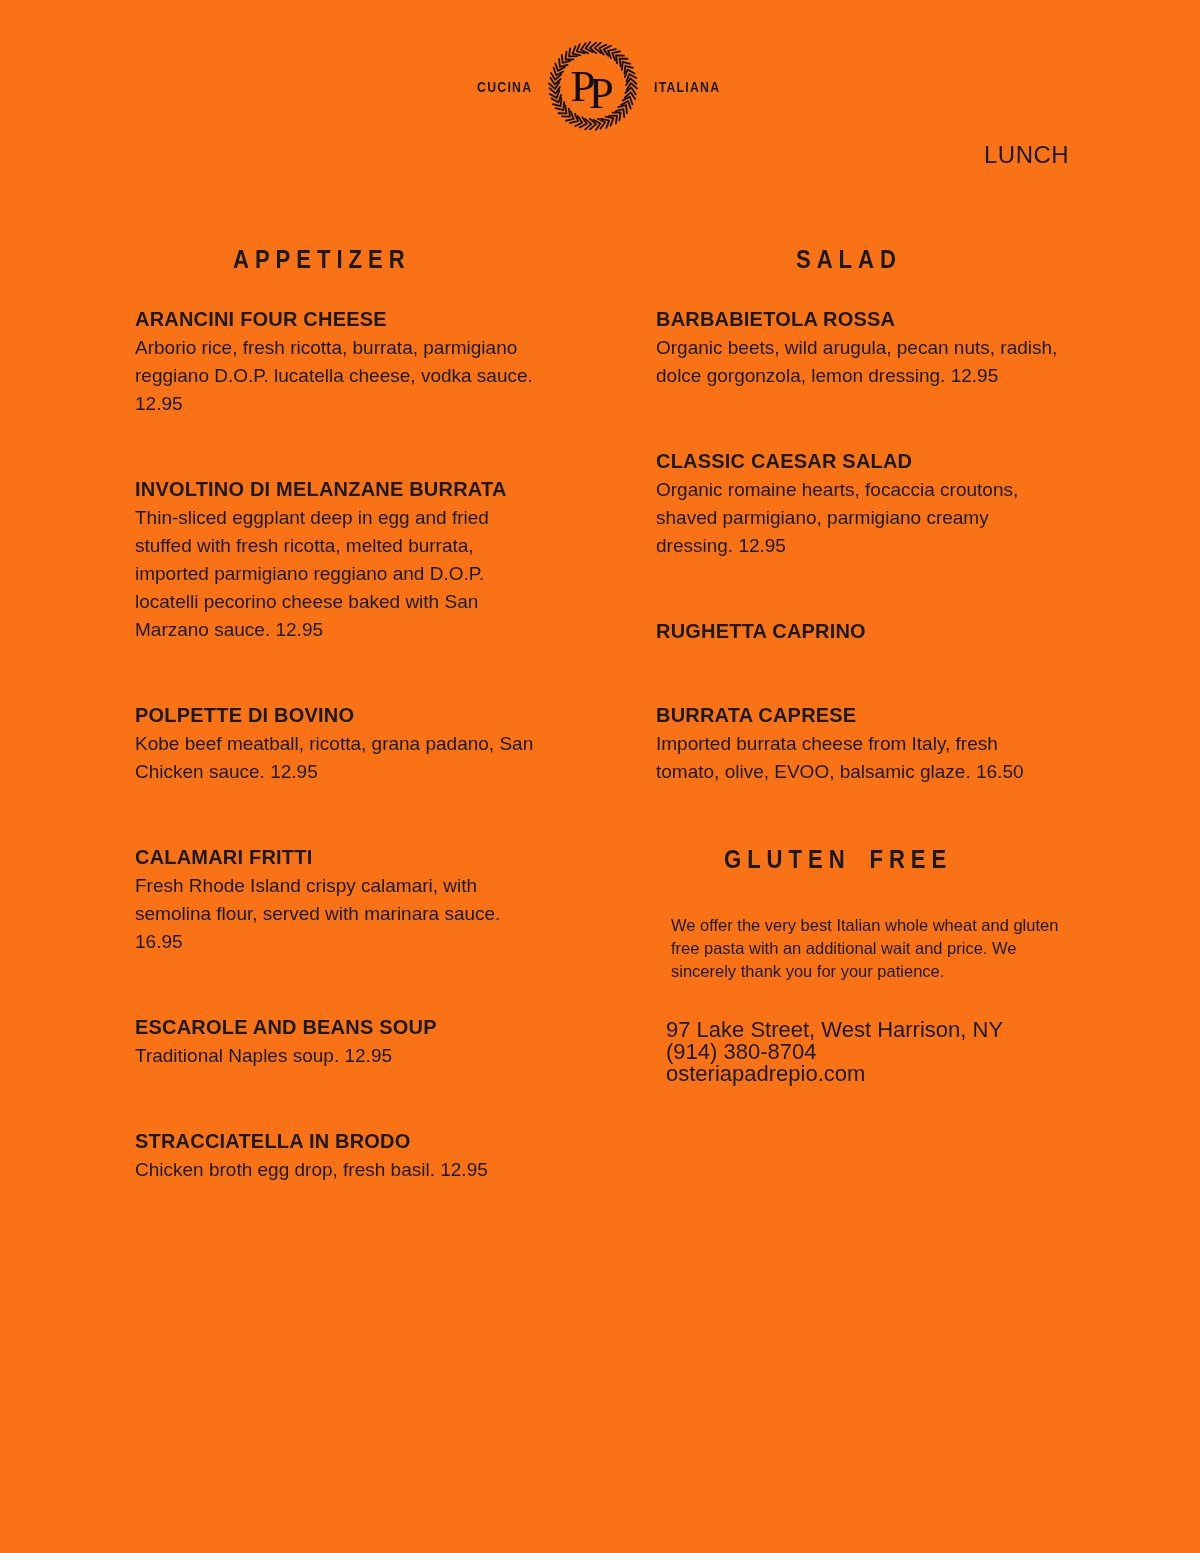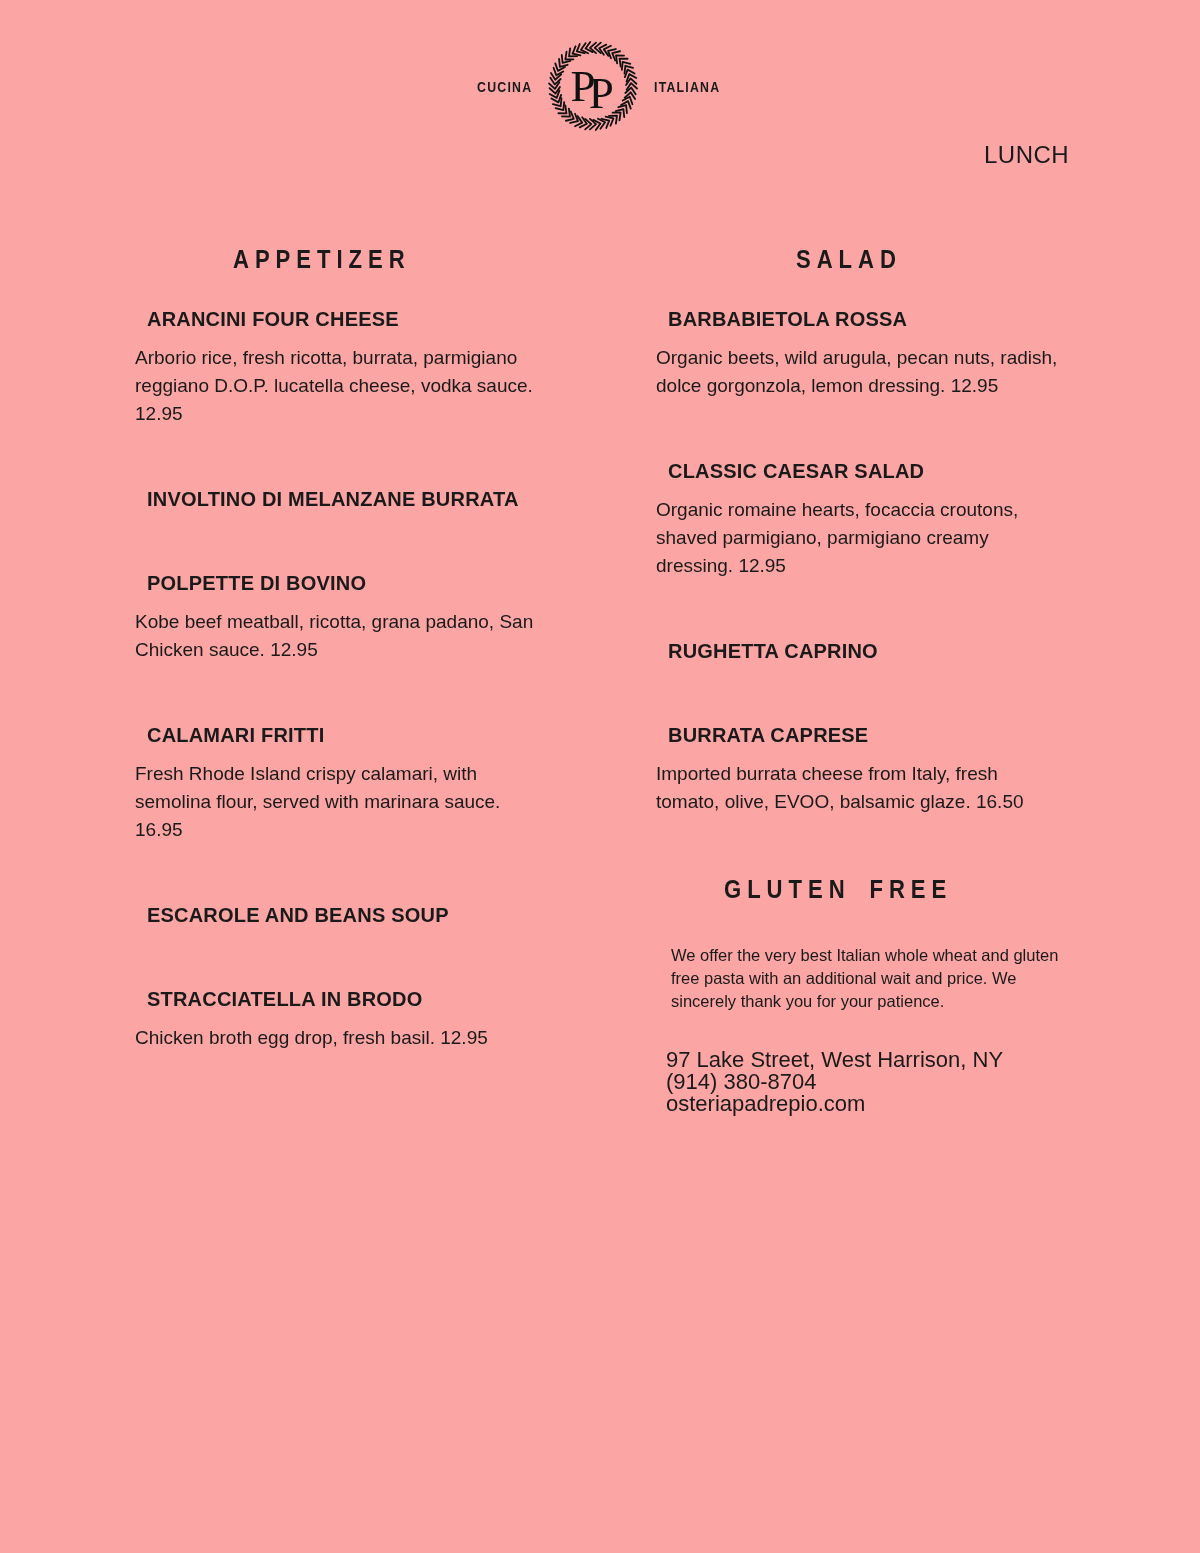--- a/index.html
+++ b/index.html
@@ -1,21 +1,21 @@
 <!DOCTYPE html>
 <html><head>
 <meta charset="utf-8">
 <style>
   html,body{margin:0;padding:0;background:#ffffff;}
   .page{
     position:relative;
     width:1200px;
     height:1553px;
     margin:0 auto;
-    background:#fca5a5;
+    background:#f97316;
     color:#1a1a1a;
     font-family:"Liberation Sans", sans-serif;
     overflow:hidden;
   }
   
   .logo-row{
     position:absolute;
     top:34px; left:0; right:0;
     display:flex;
     justify-content:center;
@@ -59,21 +59,21 @@
   .hdr-inner{
     display:inline-block;
     transform:scaleX(.85);
     transform-origin:0 60%;
     letter-spacing:7px;
     word-spacing:8px;
     white-space:nowrap;
   }
   .item{margin:0 0 58px 0;}
   .item h3{
-    margin:12px;
+    margin:0;
     font-size:20px;
     line-height:26px;
     font-weight:700;
     letter-spacing:.2px;
   }
   .item p{
     margin:2px 0 0 0;
     font-size:19px;
     line-height:28px;
     font-weight:400;
@@ -215,34 +215,36 @@
   <section class="col col-left">
     <h2 class="section-hdr"><span class="hdr-inner">APPETIZER</span></h2>
 
     <article class="item">
       <h3>ARANCINI FOUR CHEESE</h3>
       <p><span>Arborio rice, fresh ricotta, burrata, parmigiano reggiano D.O.P. lucatella cheese, vodka sauce.</span> <span>12.95</span></p>
     </article>
 
     <article class="item">
       <h3>INVOLTINO DI MELANZANE BURRATA</h3>
+      <p><span>Thin-sliced eggplant deep in egg and fried stuffed with fresh ricotta, melted burrata, imported parmigiano reggiano and D.O.P. locatelli pecorino cheese baked with San Marzano sauce.</span> <span>12.95</span></p>
     </article>
 
     <article class="item">
       <h3>POLPETTE DI BOVINO</h3>
       <p><span>Kobe beef meatball, ricotta, grana padano, San Chicken sauce.</span> <span>12.95</span></p>
     </article>
 
     <article class="item">
       <h3>CALAMARI FRITTI</h3>
       <p><span>Fresh Rhode Island crispy calamari, with semolina flour, served with marinara sauce.</span> <span>16.95</span></p>
     </article>
 
     <article class="item">
       <h3>ESCAROLE AND BEANS SOUP</h3>
+      <p><span>Traditional Naples soup.</span> <span>12.95</span></p>
     </article>
 
     <article class="item">
       <h3>STRACCIATELLA IN BRODO</h3>
       <p><span>Chicken broth egg drop, fresh basil.</span> <span>12.95</span></p>
     </article>
   </section>
 
   <section class="col col-right">
     <h2 class="section-hdr"><span class="hdr-inner">SALAD</span></h2>

